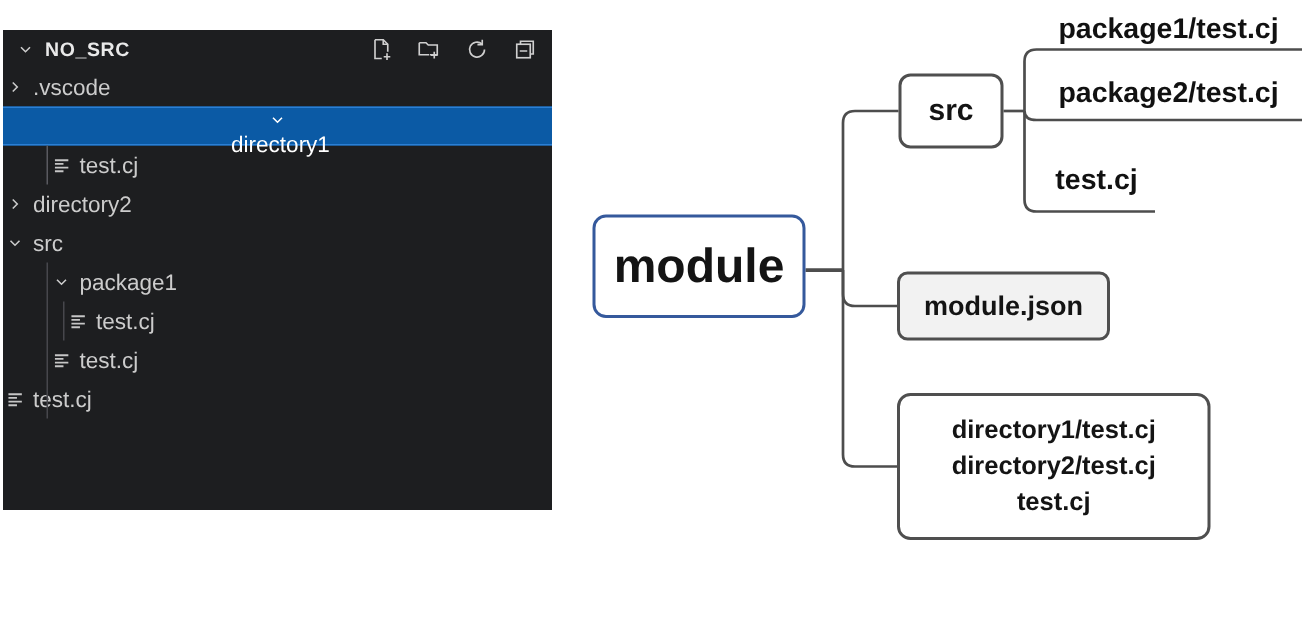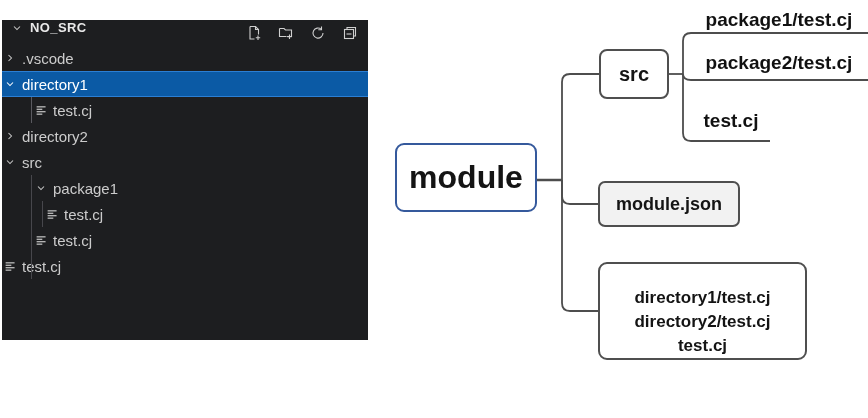--- a/index.html
+++ b/index.html
@@ -8,39 +8,39 @@
     position:relative; overflow:hidden; background:#ffffff;
     font-family:"Liberation Sans", sans-serif;
   }
 
   
   .explorer {
     position:absolute; left:2px; top:20px; width:366px; height:320px;
     background:#1d1e20; color:#cccccc; font-size:15px;
   }
   .exp-header {
-    height:25px; display:flex; padding:0 10px 0 7px;
+    height:25px; display:flex; align-items:center; padding:0 10px 0 7px;
   }
   .exp-title {
     font-weight:bold; font-size:13px; letter-spacing:.4px; color:#e9e9e9; margin-left:5px;
   }
   .exp-actions { margin-left:auto; display:flex; align-items:center; gap:15px; }
   .exp-action { width:17px; height:17px; display:flex; align-items:center; justify-content:center; cursor:pointer; }
   .exp-action svg { stroke:#cfcfcf; fill:none; stroke-width:1.1; }
 
   .tree { position:relative; }
   .row {
     height:26px; display:flex; align-items:center; cursor:pointer; position:relative;
   }
   .row.lvl1 { }
   .row.lvl2 { padding-left:31px; }
   .row.lvl3 { padding-left:42px; }
   .row.selected {
     background:#0b5aa5; color:#ffffff;
-    border-top:1px solid #2b7fd4; border-bottom:1px solid #2b7fd4;
+    border-top:1px solid #2b7fd4; border-bottom:1px solid #2b7fd4;flex-direction:column;
   }
   .twisty { width:16px; height:16px; display:flex; align-items:center; justify-content:center; flex:0 0 16px; }
   .twisty svg { stroke:#cccccc; fill:none; stroke-width:1.4; }
   .row.selected .twisty svg { stroke:#ffffff; }
   .ficon { width:16px; height:16px; flex:0 0 16px; display:flex; align-items:center; justify-content:center; }
   .ficon svg { stroke:#c6c6c6; stroke-width:1.5; }
   .row .label { margin-left:4px; white-space:nowrap; }
   .indent-guide { position:absolute; width:1px; background:#47474c; }
 
   
@@ -54,21 +54,21 @@
     left:395px; top:143px; width:142px; height:69px;
     border:2.5px solid #35599c; border-radius:9px; font-size:32px;
   }
   .node-src { left:599px; top:49px; width:70px; height:50px; font-size:20px; }
   .node-modulejson {
     left:598px; top:181px; width:142px; height:46px;
     background:#f2f2f2; border-radius:7px; font-size:18px;
   }
   .node-dirbox {
     left:598px; top:262px; width:209px; height:98px;
-    border-radius:9px; font-size:17px; line-height:24px; flex-direction:column;justify-content:flex-end;
+    border-radius:9px; font-size:17px; line-height:24px; flex-direction:column;
   }
   .leaf-label {
     position:absolute; text-align:center; color:#111111;
     font-size:19px; font-weight:600; white-space:nowrap;
   }
   .leaf-pkg1 { left:690px; top:9px;  width:178px; }
   .leaf-pkg2 { left:690px; top:52px; width:178px; }
   .leaf-test { left:690px; top:110px; width:82px; }
 </style>
 </head>

